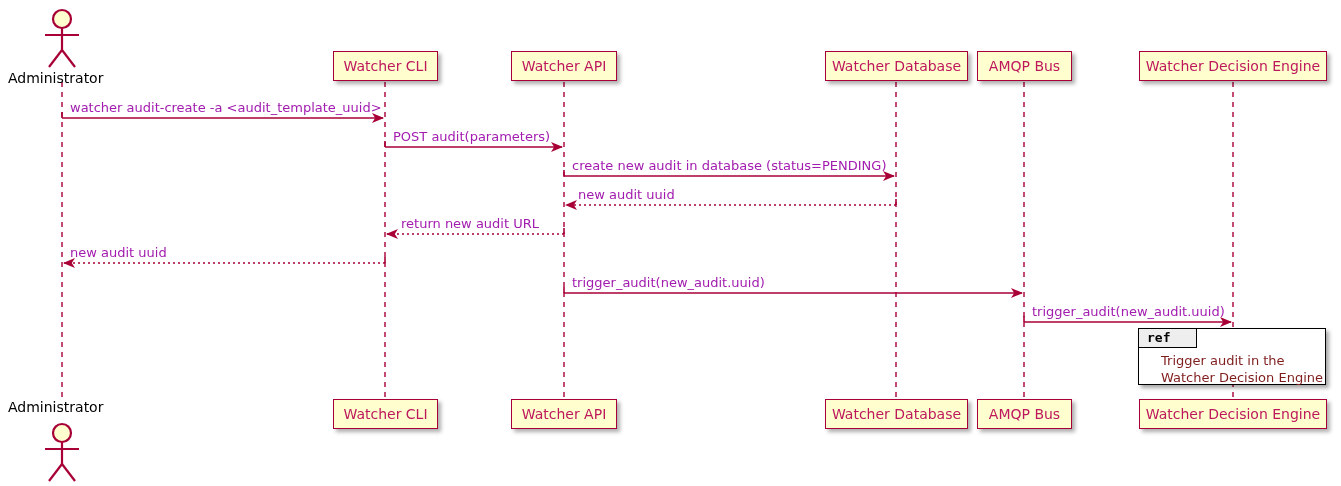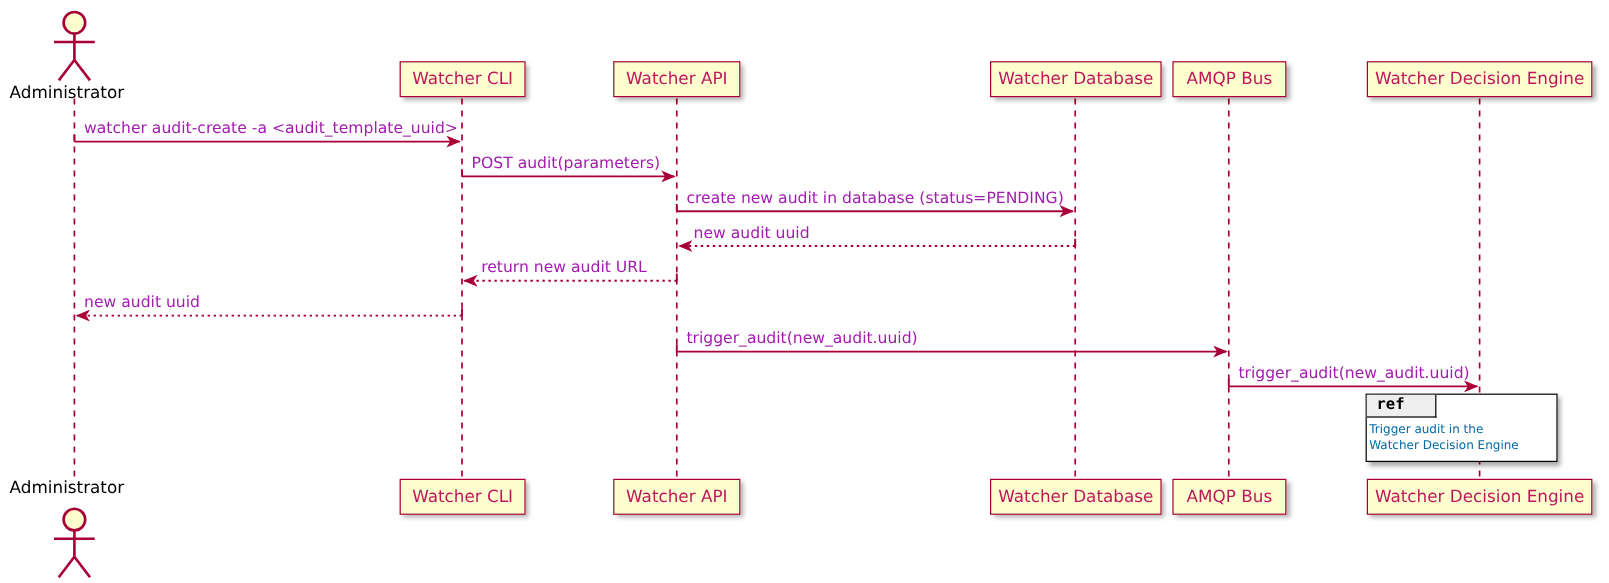--- a/index.html
+++ b/index.html
@@ -76,23 +76,23 @@
     left: 8px;
     font-family: "DejaVu Sans Mono", monospace;
     font-weight: bold;
     font-size: 13px;
     color: #000000;
     line-height: 1;
   }
   .ref-body {
     position: absolute;
     top: 24px;
-    left: 2px;
-    font-size: 10px;
-    color: #0369a1;
+    left: 22px;
+    font-size: 13px;
+    color: #7f1d1d;
     line-height: 1.28;
     white-space: pre-line;
   }
 </style>
 </head>
 <body>
 
 <div id="diagram">
 
   <svg width="1341" height="486">
@@ -185,20 +185,20 @@
 
   <div class="msg-label" style="left:70px; top:101px;">watcher audit-create -a &lt;audit_template_uuid&gt;</div>
   <div class="msg-label" style="left:393px; top:130px;text-align:right;">POST audit(parameters)</div>
   <div class="msg-label" style="left:572px; top:159px;">create new audit in database (status=PENDING)</div>
   <div class="msg-label" style="left:578px; top:188px;">new audit uuid</div>
   <div class="msg-label" style="left:401px; top:217px;">return new audit URL</div>
   <div class="msg-label" style="left:70px; top:246px;">new audit uuid</div>
   <div class="msg-label" style="left:572px; top:276px;">trigger_audit(new_audit.uuid)</div>
   <div class="msg-label" style="left:1032px; top:305px;">trigger_audit(new_audit.uuid)</div>
 
-  <div class="ref-frame" style="left:1138px; top:328px; width:160px; height:57px;">
+  <div class="ref-frame" style="left:1138px; top:328px; width:188px; height:57px;">
     <div class="ref-tab"></div>
     <div class="ref-tab-label">ref</div>
     <div class="ref-body">Trigger audit in the
 Watcher Decision Engine</div>
   </div>
 
 </div>
 
 </body></html>

